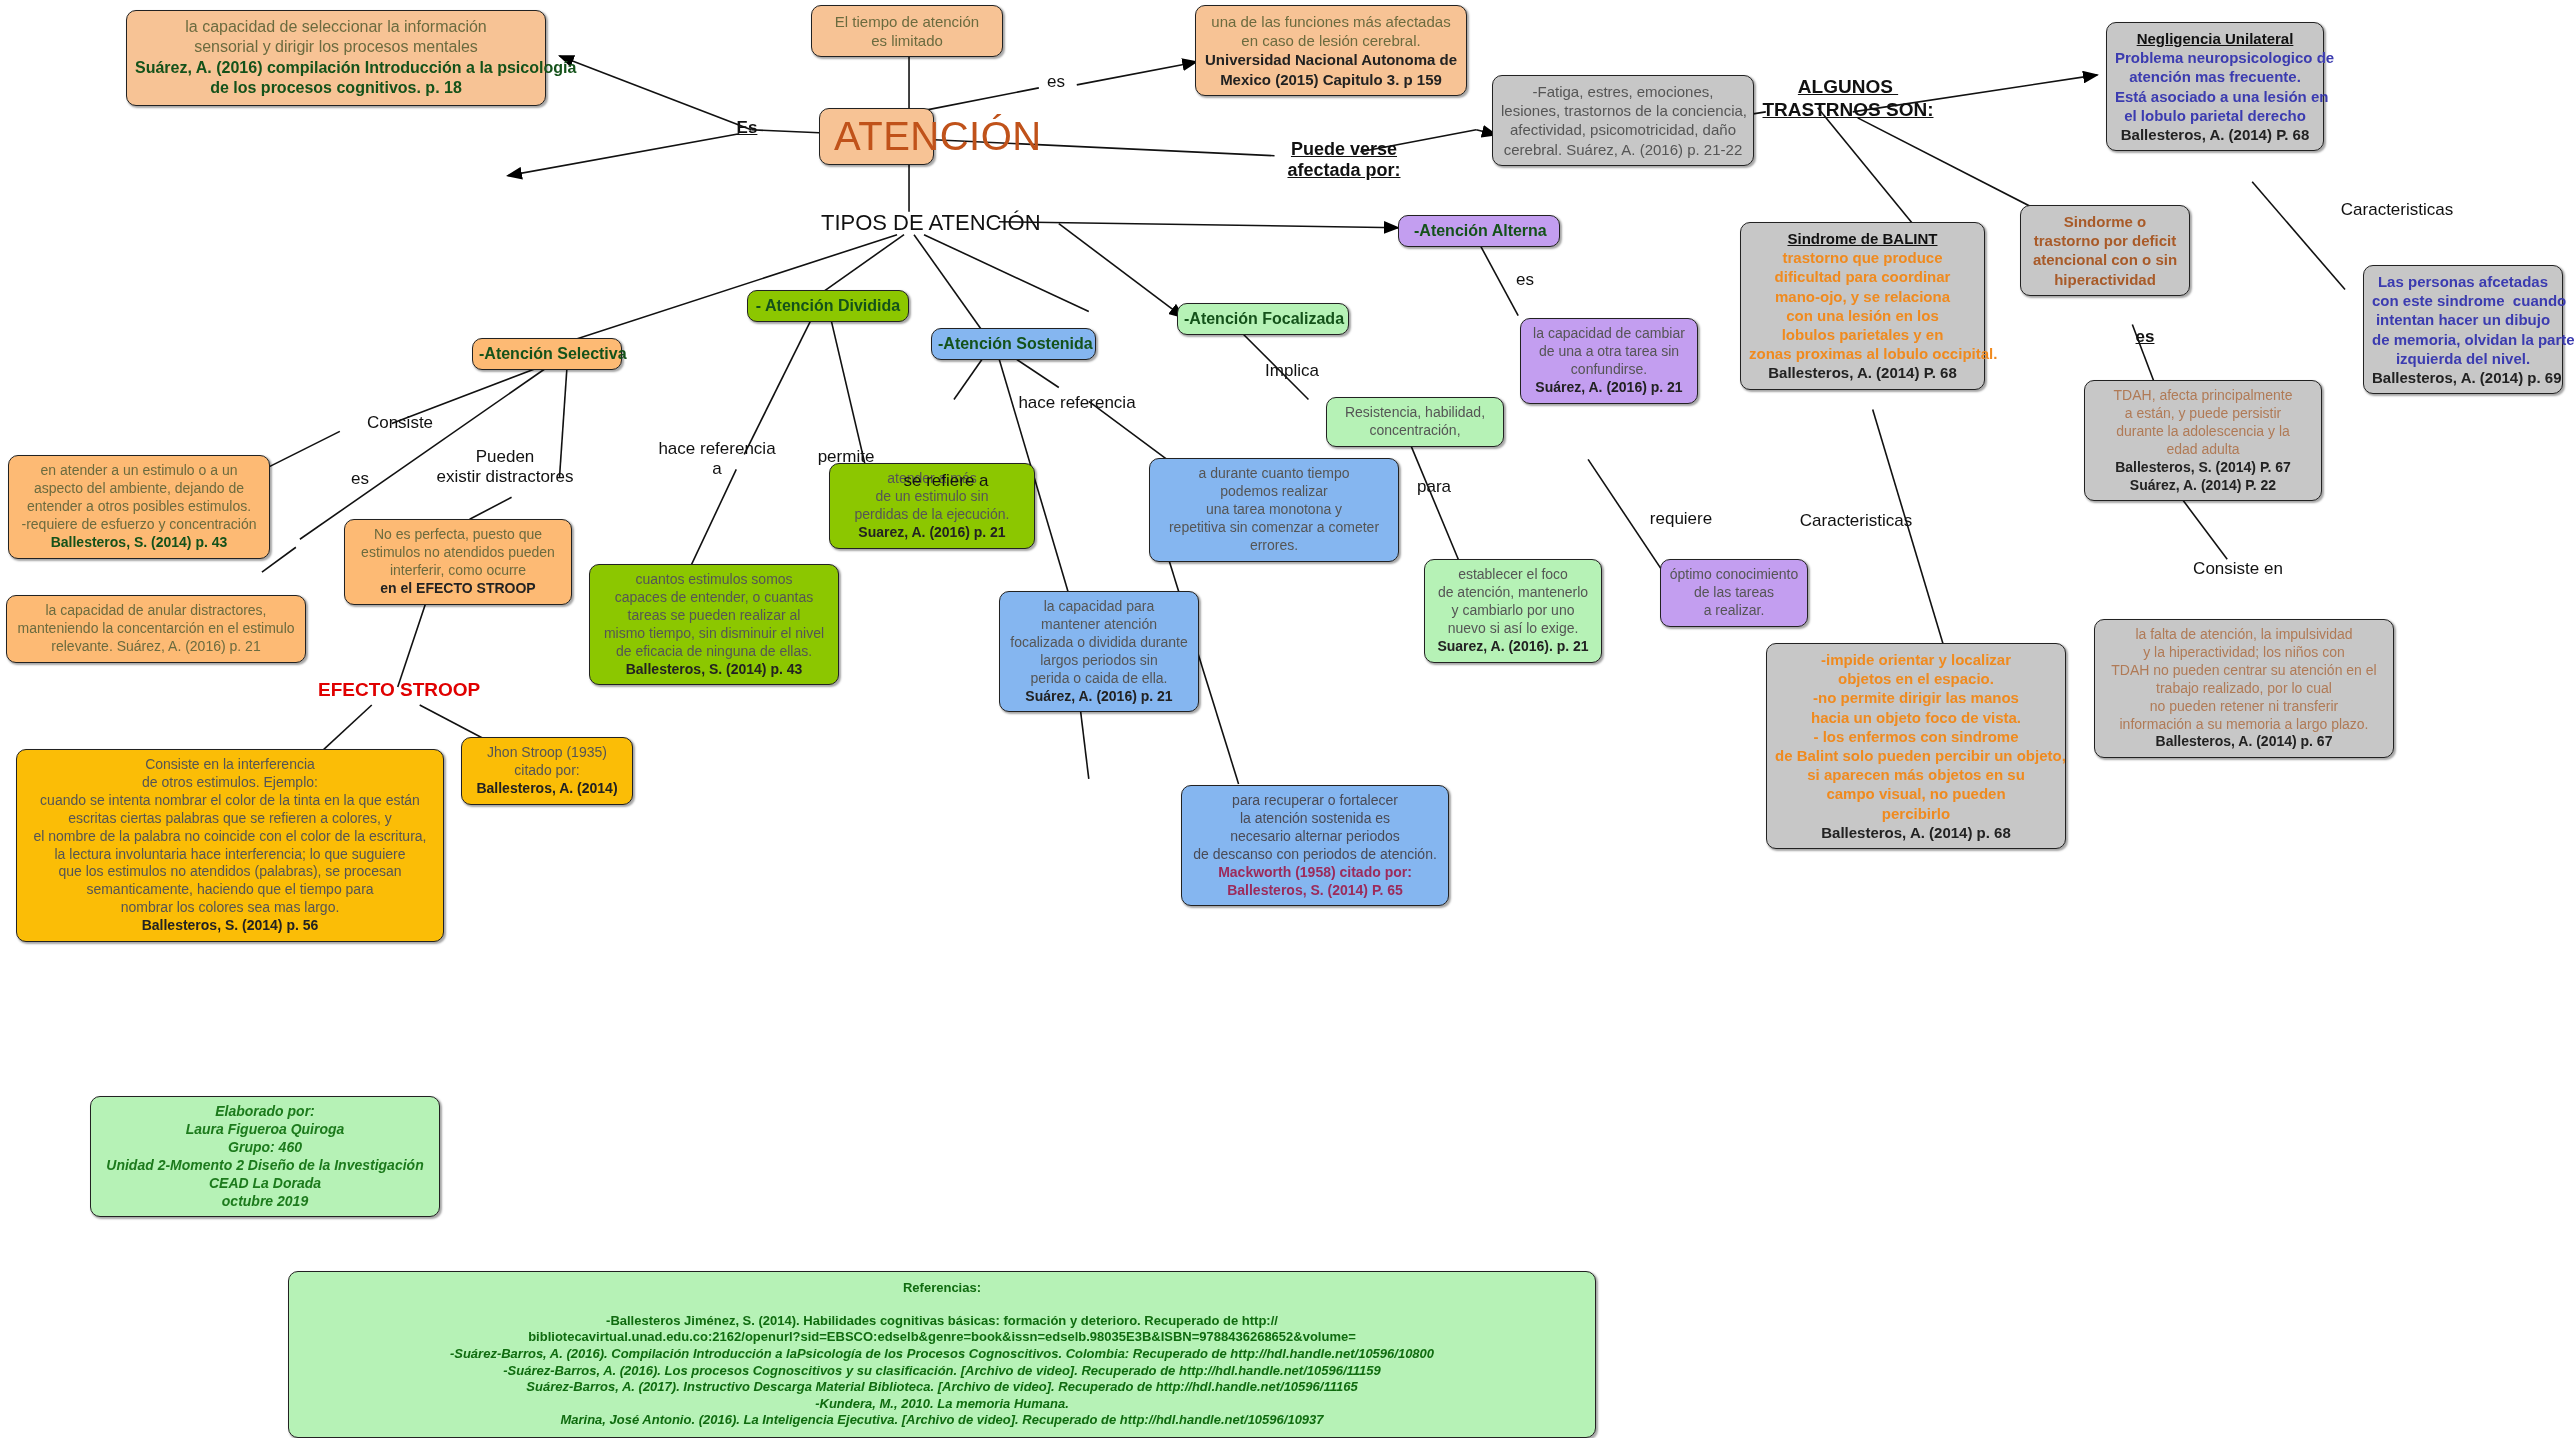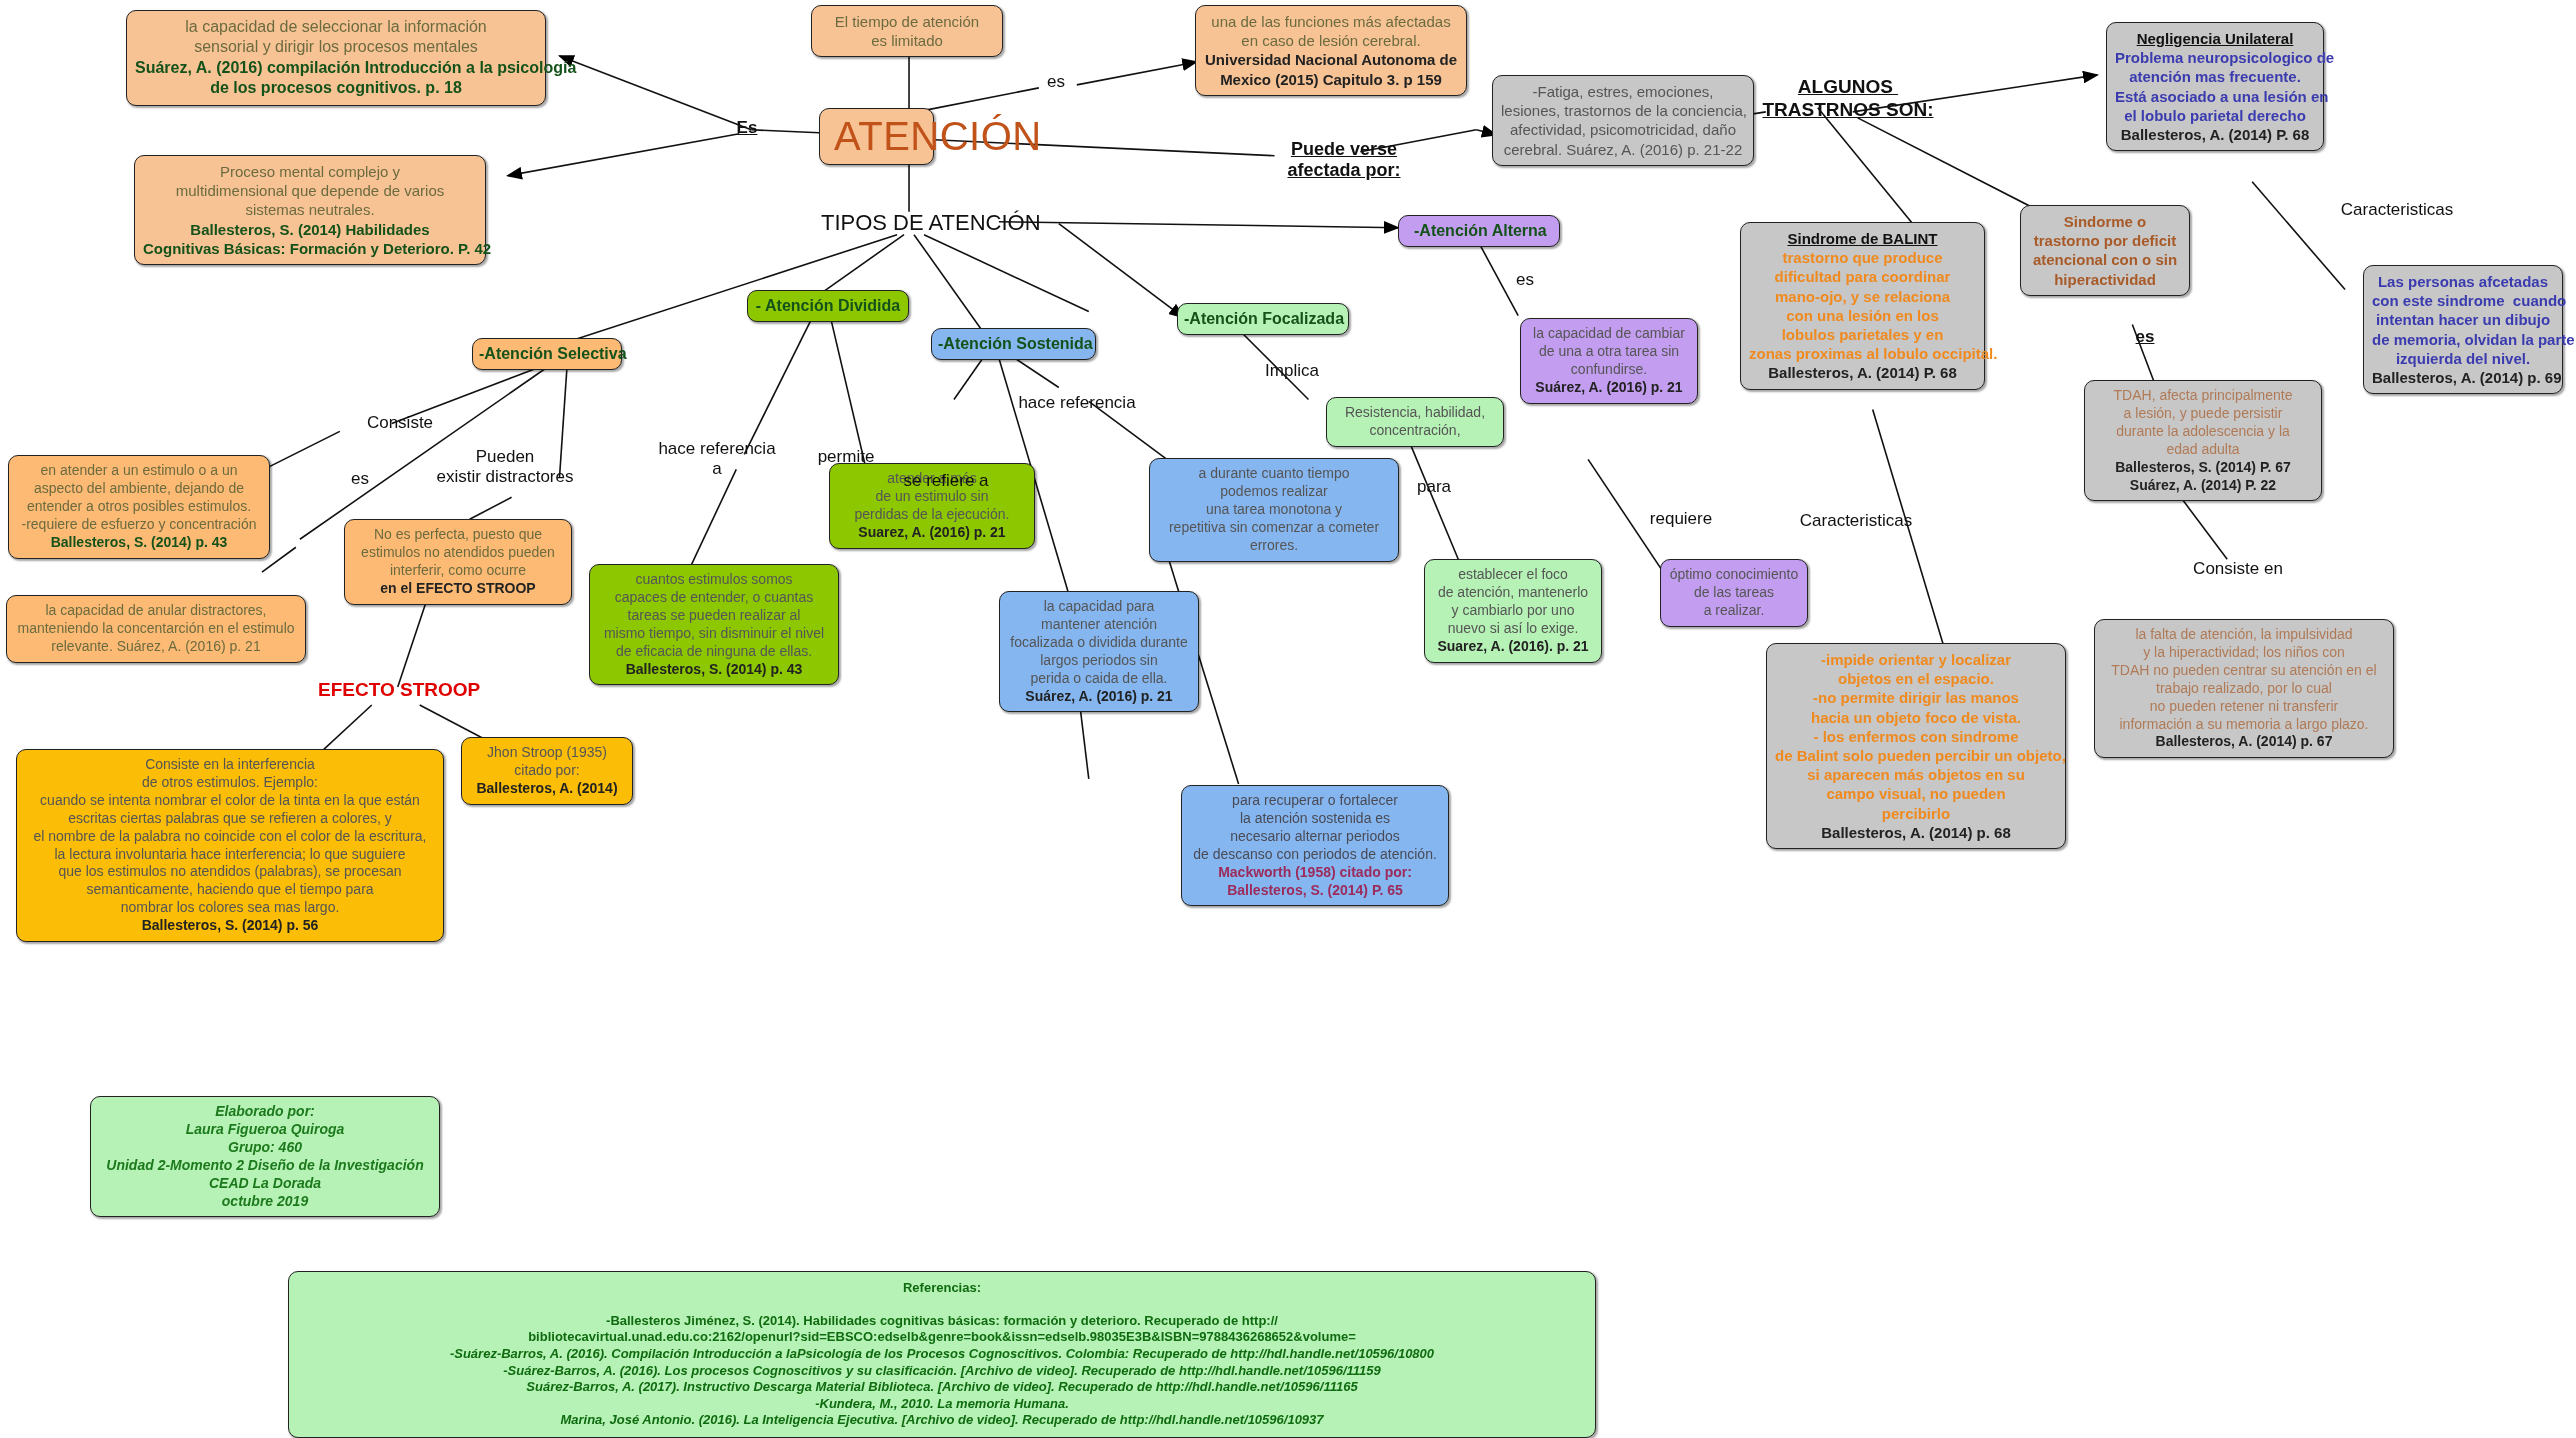--- a/index.html
+++ b/index.html
@@ -143,27 +143,20 @@
   <div class="elabel b" style="left:1269px;top:139px;width:150px;font-size:18px;"><span>Puede verse
 afectada por:</span></div>
 
   <div class="node c-orange t-olive" style="left:126px;top:10px;width:420px;font-size:16px;">
     <span class="ln">la capacidad de seleccionar la información</span>
     <span class="ln">sensorial y dirigir los procesos mentales</span>
     <span class="ln bold t-dgreen">Suárez, A. (2016) compilación Introducción a la psicología</span>
     <span class="ln bold t-dgreen">de los procesos cognitivos. p. 18</span>
   </div>
 
-  <div class="node c-orange t-olive" style="left:134px;top:155px;width:352px;font-size:15px;">
-    <span class="ln">Proceso mental complejo y</span>
-    <span class="ln">multidimensional que depende de varios</span>
-    <span class="ln">sistemas neutrales.</span>
-    <span class="ln bold t-dgreen">Ballesteros, S. (2014) Habilidades</span>
-    <span class="ln bold t-dgreen">Cognitivas Básicas: Formación y Deterioro. P. 42</span>
-  </div>
 
   <div class="node c-orange t-olive" style="left:811px;top:5px;width:192px;font-size:15px;">
     <span class="ln">El tiempo de atención</span>
     <span class="ln">es limitado</span>
   </div>
 
   <div class="node c-orange t-olive" style="left:1195px;top:5px;width:272px;font-size:15px;">
     <span class="ln">una de las funciones más afectadas</span>
     <span class="ln">en caso de lesión cerebral.</span>
     <span class="ln bold t-dark">Universidad Nacional Autonoma de</span>
@@ -360,21 +353,21 @@
     <span class="ln">Sindorme o</span>
     <span class="ln">trastorno por deficit</span>
     <span class="ln">atencional con o sin</span>
     <span class="ln">hiperactividad</span>
   </div>
 
   <div class="elabel b" style="left:2128px;top:327px;width:34px;">es</div>
 
   <div class="node c-grey t-brown2" style="left:2084px;top:380px;width:238px;font-size:14px;">
     <span class="ln">TDAH, afecta principalmente</span>
-    <span class="ln">a lesión, y puede persistir</span>
+    <span class="ln">a están, y puede persistir</span>
     <span class="ln">durante la adolescencia y la</span>
     <span class="ln">edad adulta</span>
     <span class="ln bold t-dark">Ballesteros, S. (2014) P. 67</span>
     <span class="ln bold t-dark">Suárez, A. (2014) P. 22</span>
   </div>
 
   <div class="elabel" style="left:2173px;top:559px;width:130px;">Consiste en</div>
 
   <div class="node c-grey t-brown2" style="left:2094px;top:619px;width:300px;font-size:14px;">
     <span class="ln">la falta de atención, la impulsividad</span>

